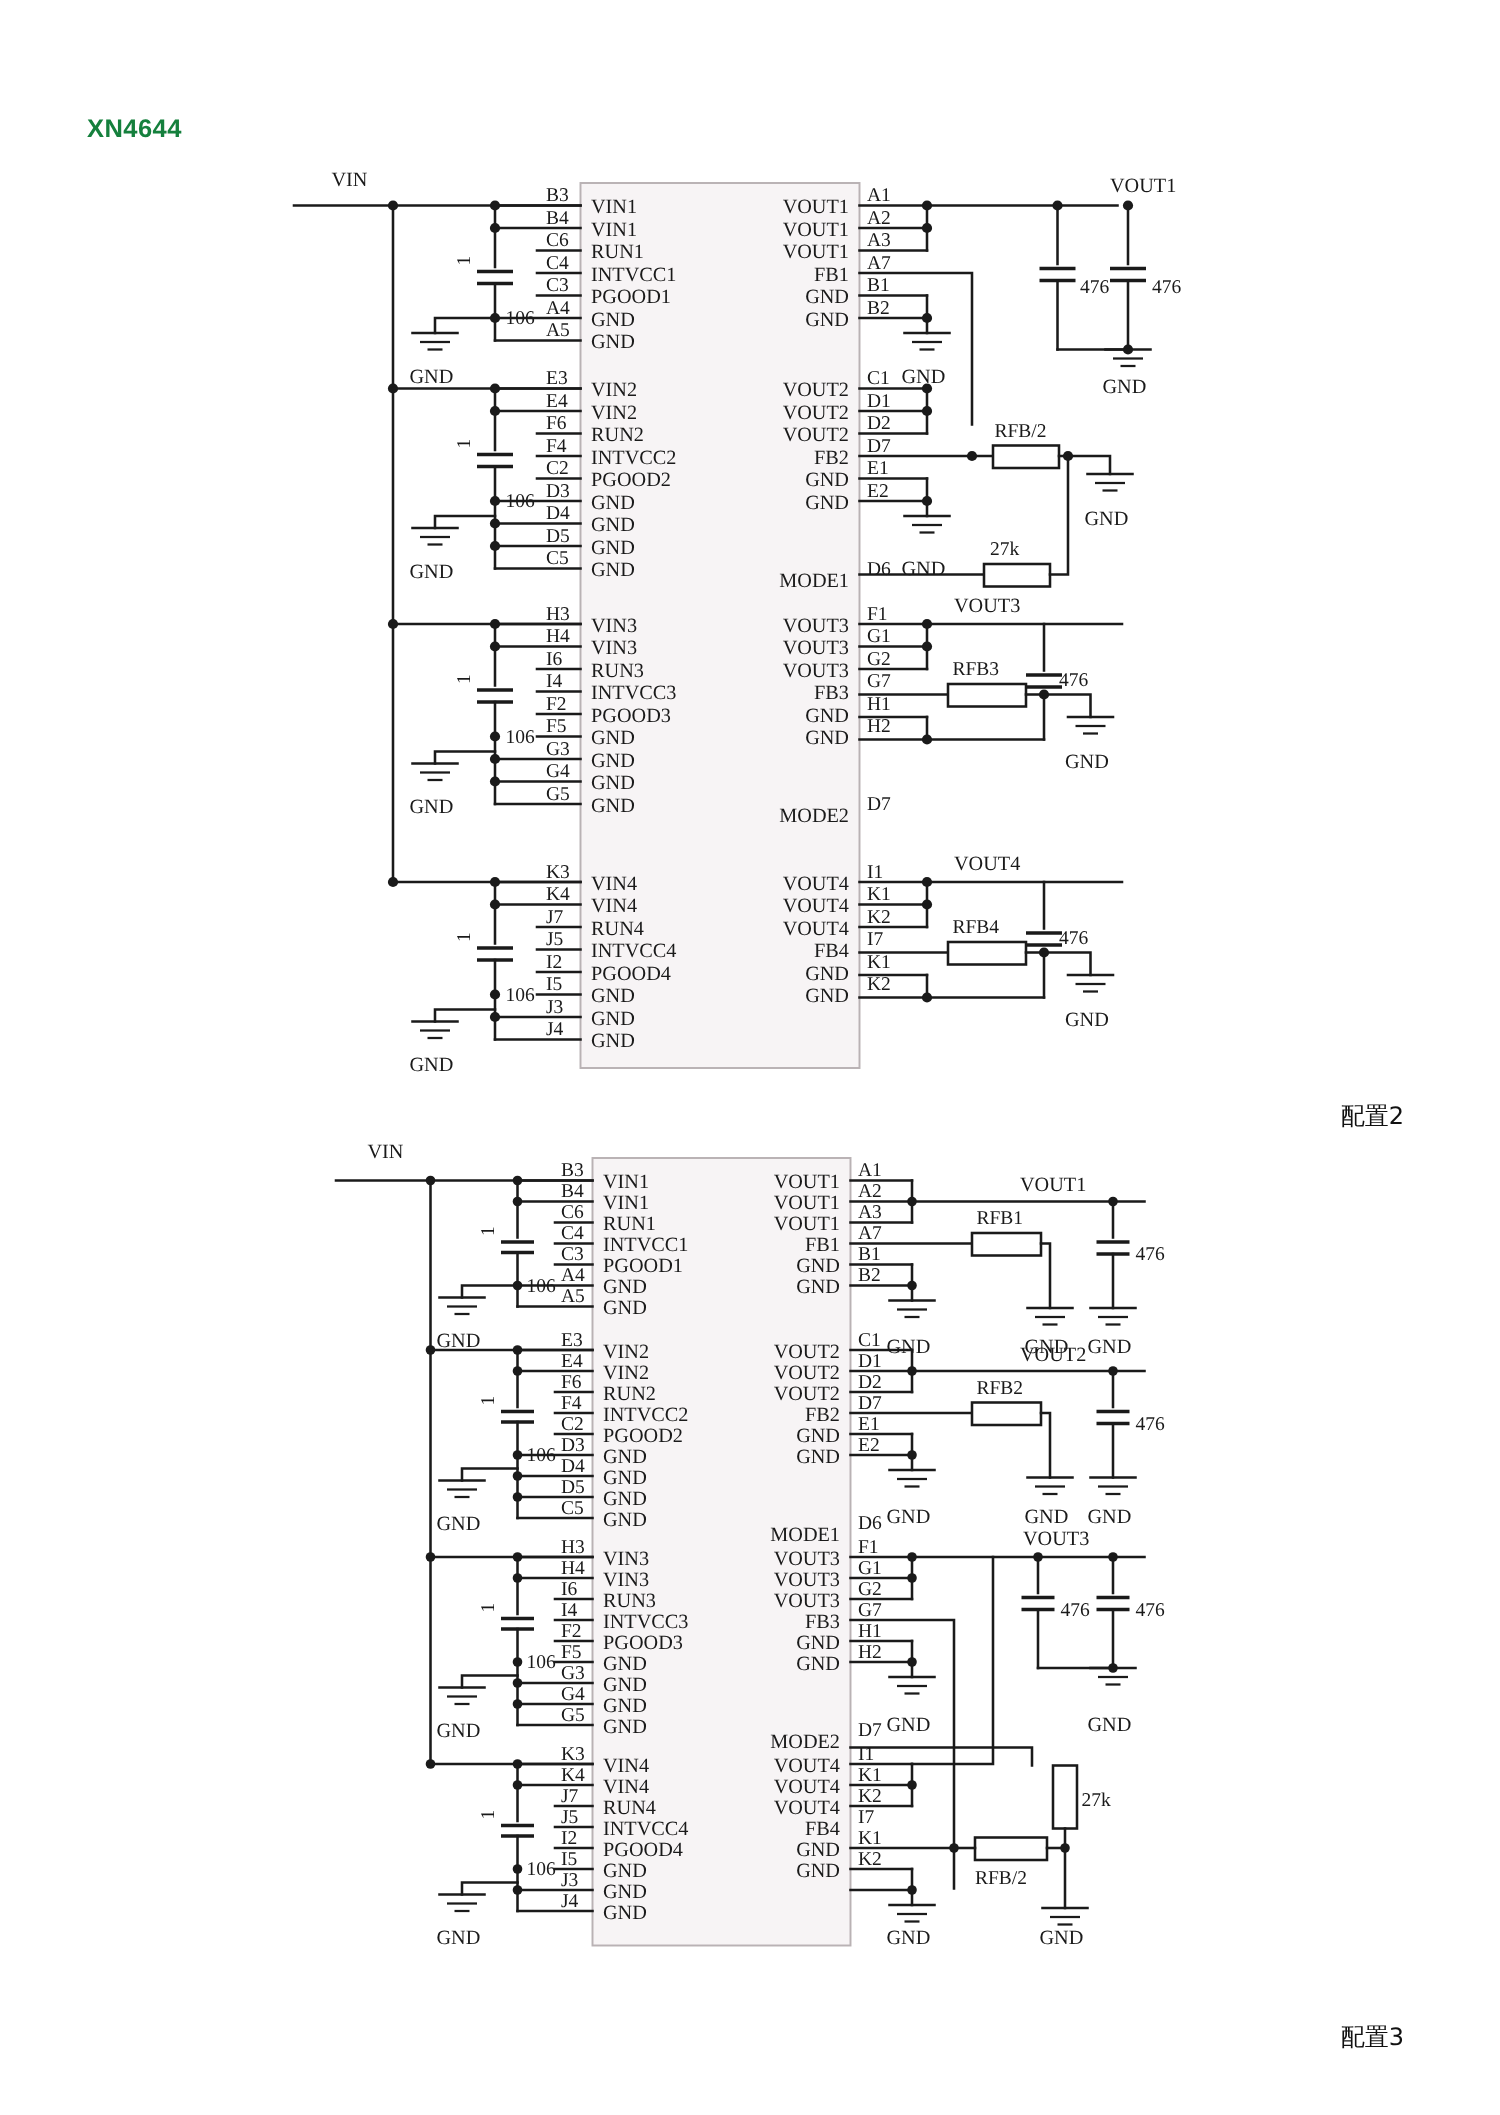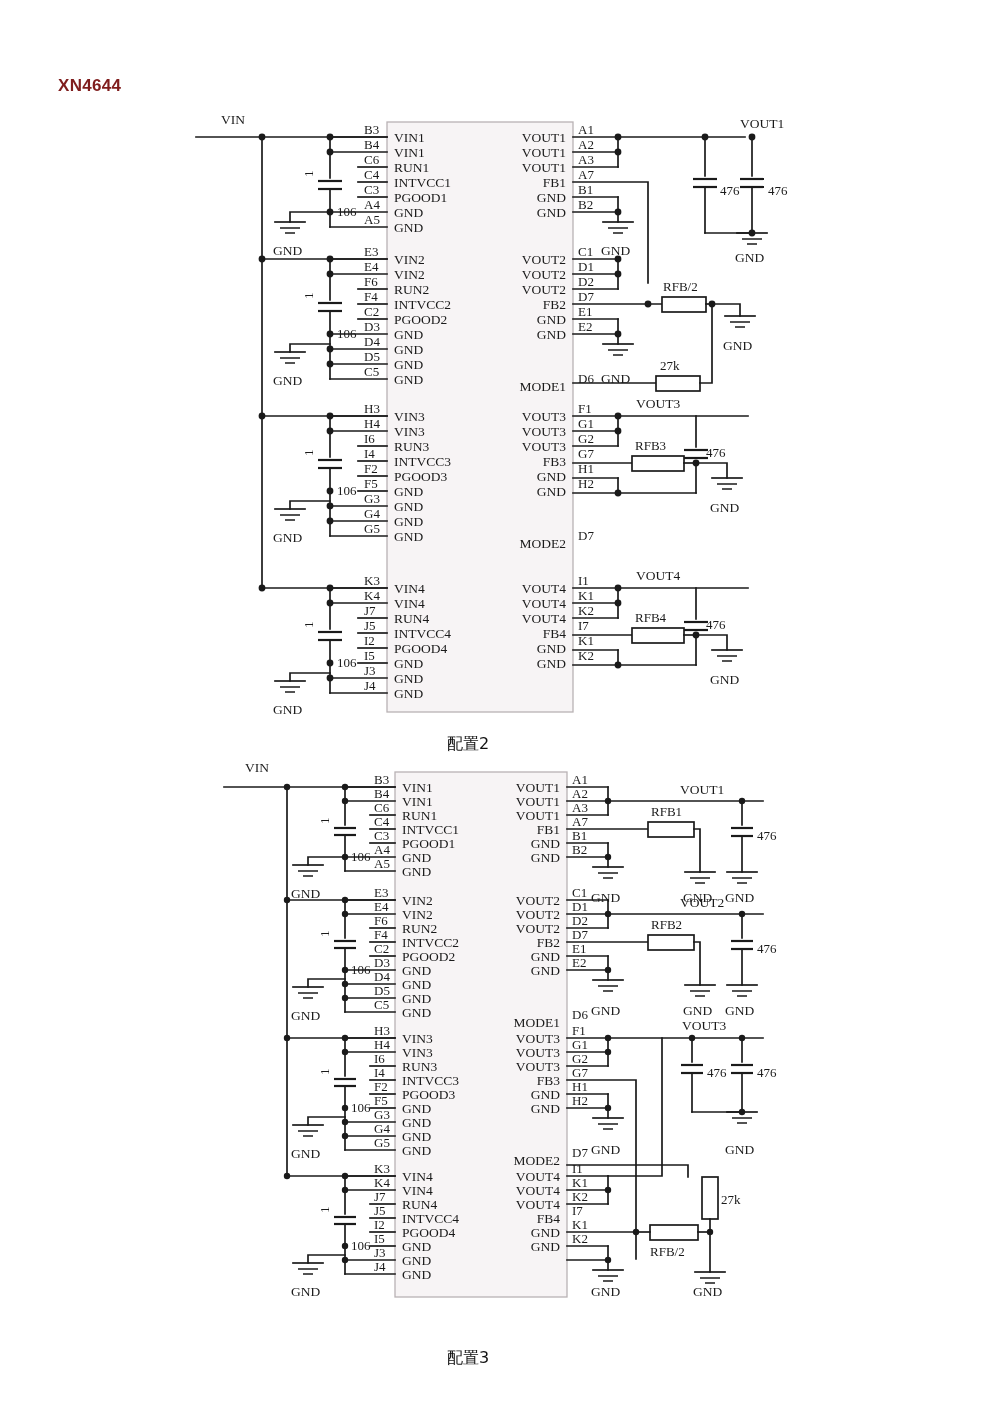--- a/index.html
+++ b/index.html
@@ -2,26 +2,26 @@
 <html><head>
 <meta charset="utf-8">
 <title>XN4644 Application Schematics</title>
 <style>
   html,body{margin:0;padding:0;background:#ffffff;}
   body{width:1000px;height:1410px;position:relative;
        font-family:"Liberation Serif","DejaVu Serif",serif;color:#000;}
 
   .page-title{position:absolute;left:58px;top:76px;
       font-family:"Liberation Sans","DejaVu Sans",sans-serif;
-      font-weight:bold;font-size:17px;color:#7f1d1d;letter-spacing:.3px;}
+      font-weight:bold;font-size:17px;color:#15803d;letter-spacing:.3px;}
 
   .sch{position:absolute;left:0;top:0;width:904px;}
   .sch svg{display:block;}
 
-  .caption{position:absolute;width:936px;text-align:center;
+  .caption{position:absolute;width:936px;text-align:right;
       font-family:"DejaVu Sans","Liberation Sans",sans-serif;
       font-size:16px;color:#111;}
 
   
   text{font-family:"Liberation Serif","DejaVu Serif",serif;fill:#1a1a1a;}
   .pl{font-size:13.5px;}          
   .pn{font-size:13px;}            
   .net{font-size:13.5px;}         
   .val{font-size:13px;}           
   .gnd{font-size:13.5px;}

